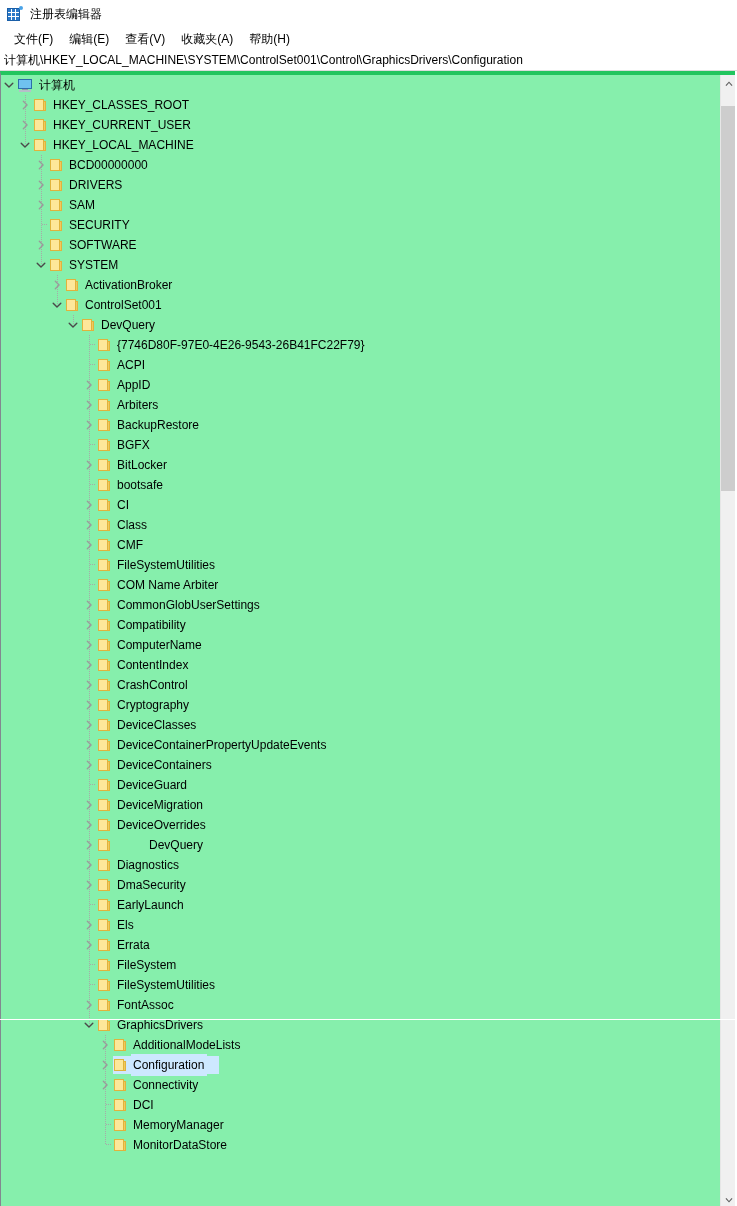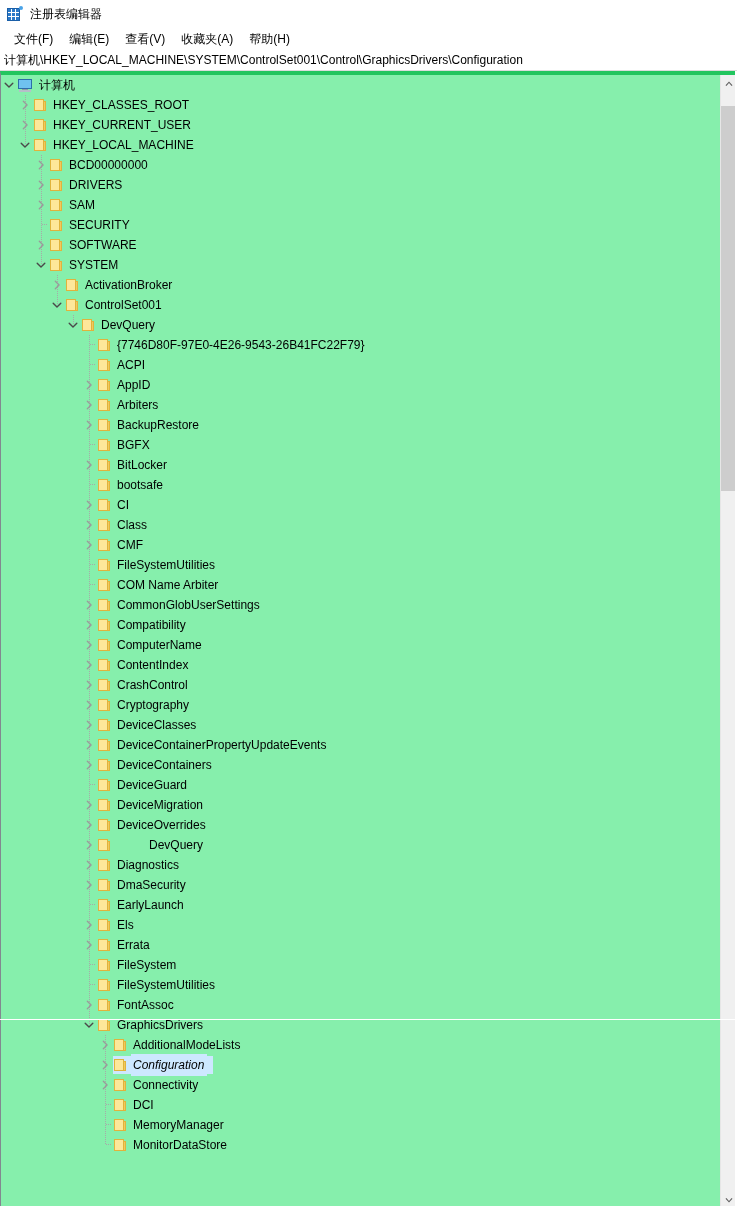--- a/index.html
+++ b/index.html
@@ -67,21 +67,21 @@
   .row{
     position:relative;height:20px;display:flex;align-items:center;white-space:nowrap;cursor:default;
   }
   .row .label{
     font-size:12px;color:#000;line-height:20px;padding:0 3px 0 2px;
   }
   .row.selected .label{
     background:#cde8ff;border:1px solid #cde8ff;padding:0 2px 0 1px;
   }
   .row.selected .selwrap{
-    background:#cde8ff;display:flex;align-items:center;height:18px;padding-right:6px;font-style:italic;
+    background:#cde8ff;display:flex;align-items:center;height:18px;padding-right:12px;
   }
 
   
   .twisty{
     width:16px;height:16px;flex:none;position:relative;
   }
   .twisty.has svg{position:absolute;left:3px;top:3px;}
   .twisty.empty{}
 
   

